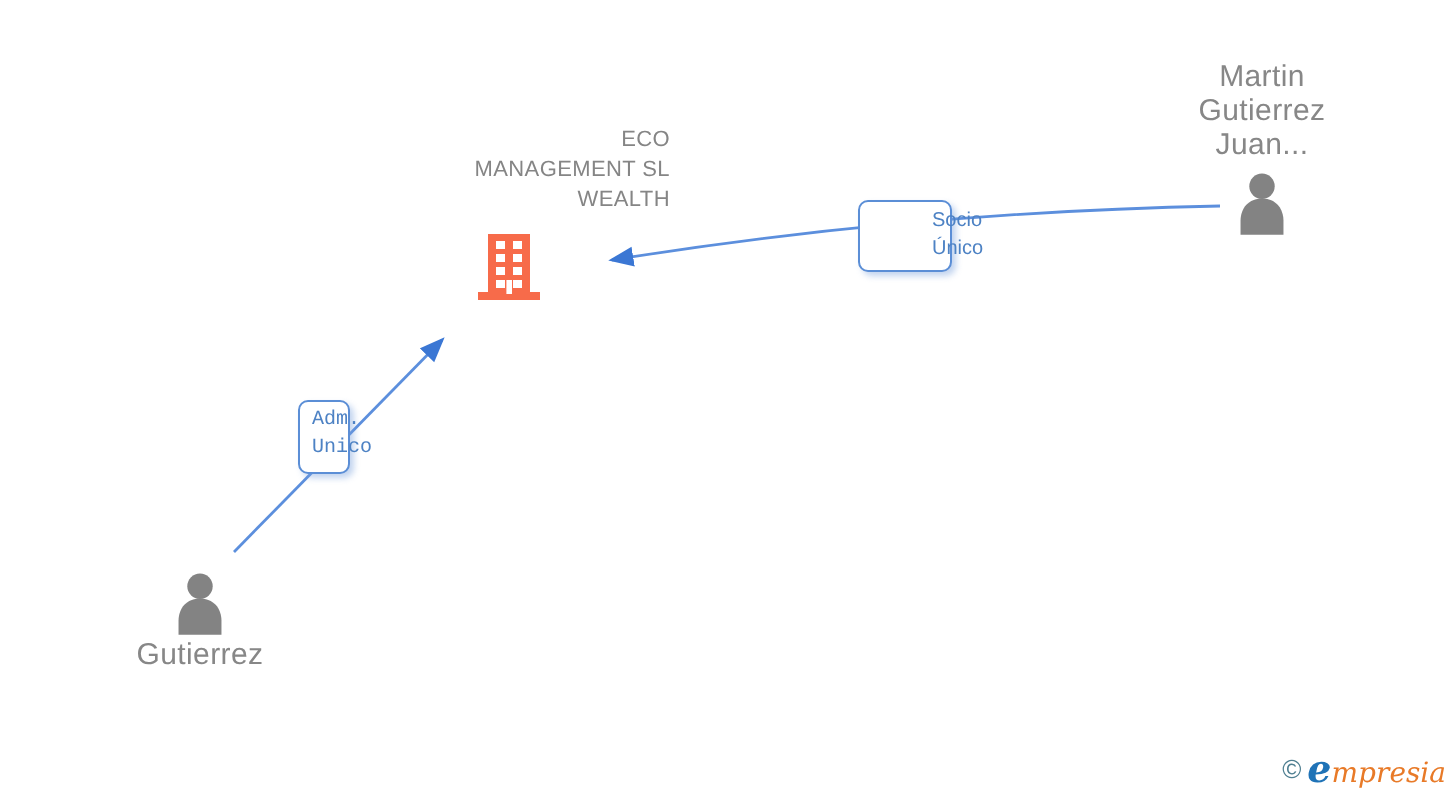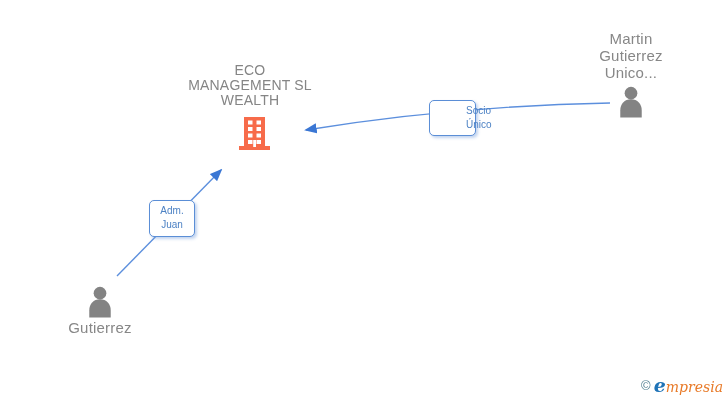--- a/index.html
+++ b/index.html
@@ -13,23 +13,23 @@
   
   .node-name{
     color:#878787;
     font-size:15px;
     line-height:16px;
     text-align:center;
     letter-spacing:0.2px;
   }
   .company-name{
     color:#858585;
-    font-size:14px;
+    font-size:11px;
     line-height:15px;
-    text-align:center;
+    text-align:right;
     letter-spacing:0.2px;
   }
 
   
   .relation-box{
     position:absolute;
     background:#ffffff;
     border:1.5px solid #5b8ed6;
     border-radius:5px;
     box-shadow:2px 2px 3px rgba(120,160,220,0.45);
@@ -104,21 +104,21 @@
       <rect x="19.5" y="25" width="4.5" height="4" fill="#ffffff"></rect>
       <rect x="16.2" y="25" width="2.8" height="7" fill="#ffffff"></rect>
     </svg>
   </div>
 </div>
 
 <div class="abs" style="left:576px;top:30px;width:110px;">
   <div class="node-name" style="line-height:17px;">
     <div>Martin</div>
     <div>Gutierrez</div>
-    <div>Unico...</div>
+    <div>Juan...</div>
   </div>
   <div class="abs" style="left:41px;top:56px;width:28px;height:32px;">
     <svg width="28" height="32" viewBox="0 0 30 34">
       <circle cx="15" cy="7.5" r="6.8" fill="#838383"></circle>
       <path d="M15 14 C 8 14 3.5 19 3.5 26 L3.5 33.5 L26.5 33.5 L26.5 26 C26.5 19 22 14 15 14 Z" fill="#838383"></path>
     </svg>
   </div>
 </div>
 
 <div class="abs" style="left:45px;top:286px;width:110px;">
@@ -131,20 +131,20 @@
   <div class="node-name" style="margin-top:34px;">
     <div>Gutierrez</div>
   </div>
 </div>
 
 <div class="relation-box" style="left:429px;top:100px;width:47px;height:36px;padding-left:36px;">
   <div>Socio</div>
   <div>Único</div>
 </div>
 
-<div class="relation-box" style="left:149px;top:200px;width:46px;height:37px;">
+<div class="relation-box" style="left:149px;top:200px;width:26px;height:37px;font-family:Liberation Mono, monospace;">
   <div>Adm.</div>
-  <div>Juan</div>
+  <div>Unico</div>
 </div>
 
 <div class="watermark">
   <span class="wm-copy">©</span><span class="wm-e">e</span><span class="wm-rest">mpresia</span>
 </div>
 
 </body></html>

